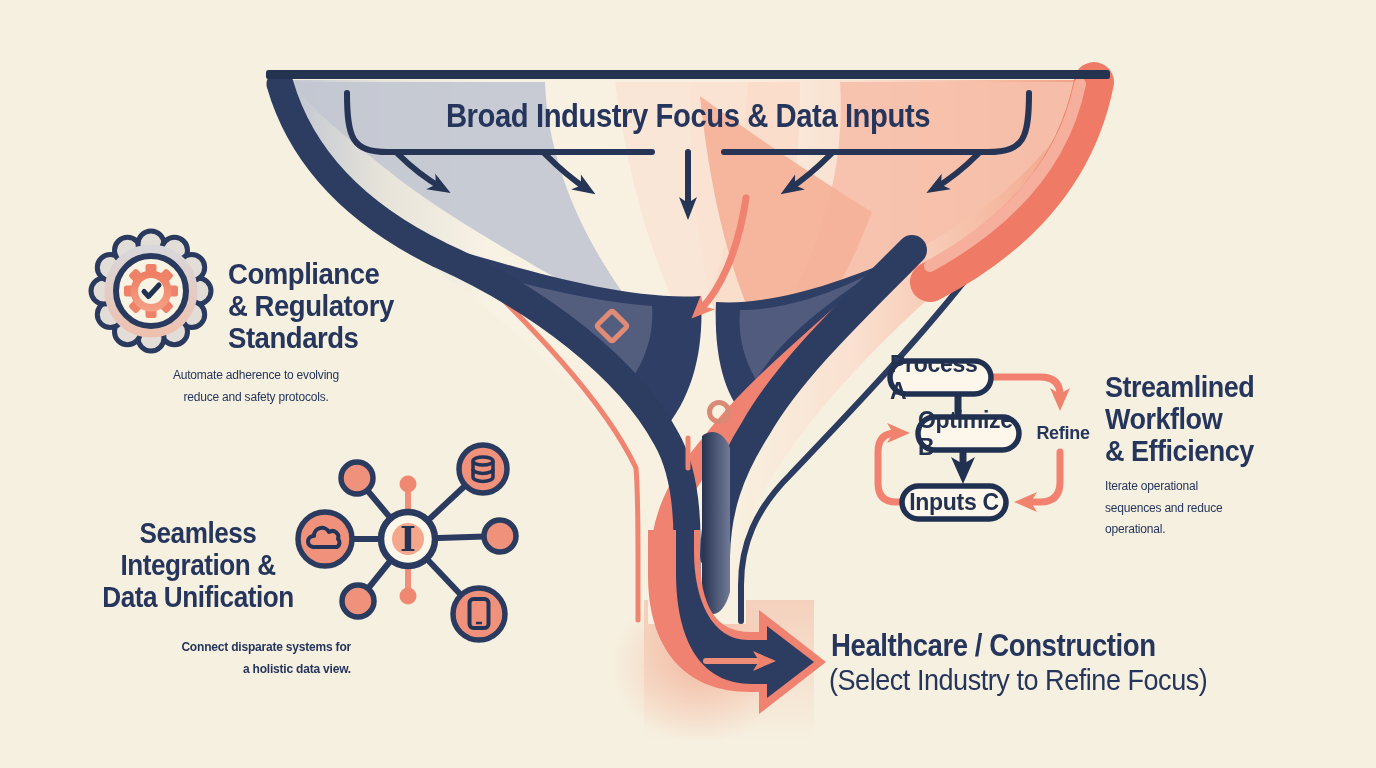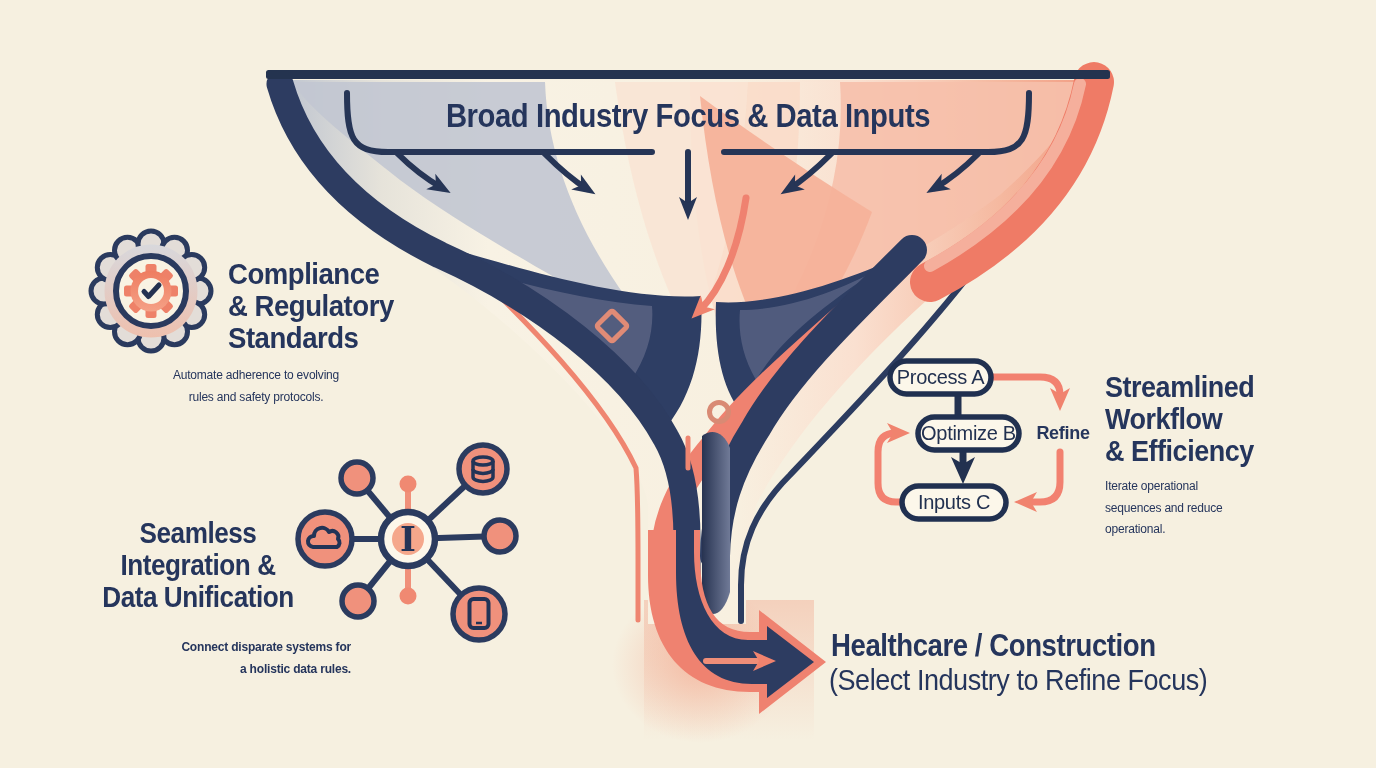--- a/index.html
+++ b/index.html
@@ -23,21 +23,21 @@
   .compliance-title{top:258px;left:228px;transform:scaleX(.95);transform-origin:0 0;}
   .compliance-desc{top:365px;left:118px;width:276px;text-align:center;}
   .integration-title{top:517px;left:62px;width:272px;text-align:center;transform:scaleX(.9);transform-origin:50% 0;}
   .integration-desc{top:637px;left:105px;width:246px;text-align:right;font-weight:bold;}
   .workflow-title{top:371px;left:1105px;transform:scaleX(.93);transform-origin:0 0;}
   .workflow-desc{top:476px;left:1105px;}
   .out-line1{top:628px;left:831px;font-size:31px;font-weight:bold;letter-spacing:-0.5px;transform:scaleX(.89);transform-origin:0 0;}
   .out-line2{top:663px;left:829px;font-size:30px;letter-spacing:-0.5px;transform:scaleX(.9);transform-origin:0 0;}
   .pill-label{
     position:absolute;display:flex;align-items:center;justify-content:center;
-    font-size:20px;font-weight:normal;letter-spacing:-0.3px;color:#223150;
+    font-size:23px;font-weight:bold;letter-spacing:-0.3px;color:#223150;
   }
   .iterate{top:423px;left:1030px;width:66px;text-align:center;font-size:18px;font-weight:bold;letter-spacing:-0.3px;}
 </style>
 </head>
 <body>
 
 <div class="canvas">
 
 <svg class="art" width="1376" height="768" viewBox="0 0 1376 768">
   <defs>
@@ -222,31 +222,31 @@
 
 <div class="txt big-title">Broad Industry Focus &amp; Data Inputs</div>
 
 <div class="txt sec-title compliance-title">
   <div>Compliance</div>
   <div>&amp; Regulatory</div>
   <div>Standards</div>
 </div>
 <div class="txt sec-desc compliance-desc">
   <div>Automate adherence to evolving</div>
-  <div>rules and safety protocols.</div>
+  <div>reduce and safety protocols.</div>
 </div>
 
 <div class="txt sec-title integration-title">
   <div>Seamless</div>
   <div>Integration &amp;</div>
   <div>Data Unification</div>
 </div>
 <div class="txt sec-desc integration-desc">
   <div>Connect disparate systems for</div>
-  <div>a holistic data rules.</div>
+  <div>a holistic data view.</div>
 </div>
 
 <div class="txt sec-title workflow-title">
   <div>Streamlined</div>
   <div>Workflow</div>
   <div>&amp; Efficiency</div>
 </div>
 <div class="txt sec-desc workflow-desc">
   <div>Iterate operational</div>
   <div>sequences and reduce</div>

